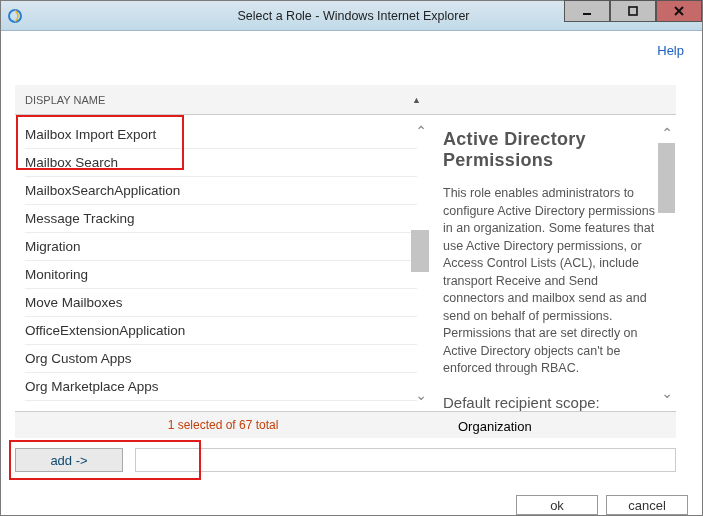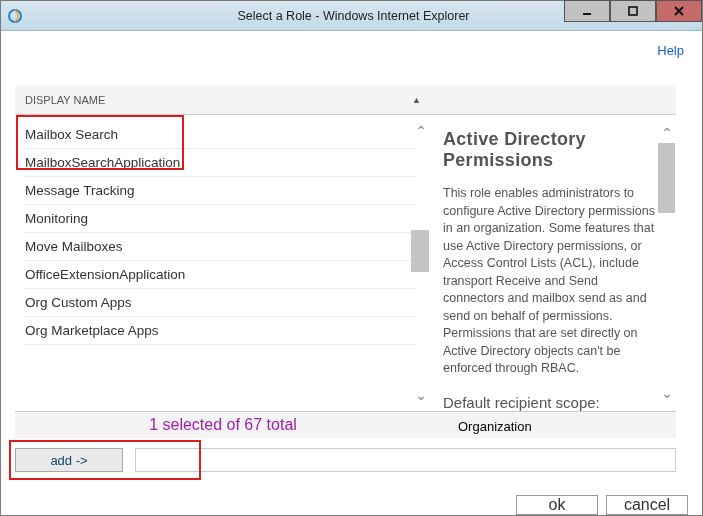--- a/index.html
+++ b/index.html
@@ -30,41 +30,41 @@
   .rolelist { overflow: hidden; height: 100%; padding: 6px 14px 0 10px; }
   .role-item { font-size: 13.5px; color: #333; padding: 6px 0; border-bottom: 1px solid #ececec; cursor: default; }
   .role-item.cut { color: #333; }
   
   .red-box-top { position: absolute; border: 2px solid #e11a1a; left: 1px; top: 0px; width: 168px; height: 55px; pointer-events: none; }
   
   .list-scroll-up { position: absolute; right: 4px; top: 8px; color: #888; font-size: 14px; }
   .list-scroll-down { position: absolute; right: 4px; bottom: 8px; color: #888; font-size: 14px; }
   .list-thumb { position: absolute; right: 2px; top: 115px; width: 18px; height: 42px; background: #c4c4c4; }
   
-  .statusbar { height: 26px; background: #f4f4f4; display: flex; align-items: center; justify-content: center; font-size: 16px; color: #a21caf; }
+  .statusbar { height: 26px; background: #f4f4f4; display: flex; align-items: center; justify-content: center; font-size: 12px; color: #c2410c; }
   
   .right-blank { height: 30px; background: #f4f4f4; border-bottom: 1px solid #ccc; }
   .details { border-bottom: 1px solid #ccc; height: 297px; padding: 14px 18px 10px 12px; font-size: 13px; color: #444; position: relative;}
   .details h2 { font-size: 18px; font-weight: 700; color: #555; margin: 0 0 14px 0; letter-spacing: .3px; }
   .details p { margin: 0 0 16px 0; font-size: 12.5px; line-height: 1.4; color: #555;}
   .drs { font-size: 15px; color: #555; margin-bottom: 8px; }
   .drs-val { font-size: 13px; color: #000000; padding-left: 15px; }
   .r-scroll-up { position: absolute; right: 3px; top: 10px; color: #888; font-size: 14px; }
   .r-scroll-dn { position: absolute; right: 3px; bottom: 10px; color: #888; font-size: 14px; }
   .r-thumb { position: absolute; right: 1px; top: 28px; width: 17px; height: 70px; background: #c4c4c4; }
   .right-status { height: 26px; background: #f4f4f4; }
   
   .addbar { margin-top: 10px; display: flex; align-items: stretch; position: relative; }
   .addbtn { width: 108px; height: 24px; background: #e9e9e9; border: 1px solid #aaa; font-size: 13px; color: #0c4a6e; display: flex; align-items: center; justify-content: center; cursor: pointer; }
   .addgap { width: 12px; }
   .addinput { flex: 1; height: 24px; border: 1px solid #ccc; background: #fff; }
   .red-box-add { position: absolute; border: 2px solid #e11a1a; left: -6px; top: -8px; width: 192px; height: 40px; pointer-events: none; }
   
   .footbtns { position: absolute; right: 14px; bottom: 0px; display: flex; gap: 8px; }
-  .fbtn { width: 82px; height: 20px; border: 1px solid #999; background: #fff; font-size: 16px; color: #333; display: flex; align-items: center; justify-content: center; cursor: pointer; }
+  .fbtn { width: 82px; height: 20px; border: 1px solid #999; background: #fff; font-size: 13px; color: #333; display: flex; align-items: center; justify-content: center; cursor: pointer; }
   
   .ie-small { position:absolute; left:14px; bottom:38px;}
 </style>
 </head>
 <body>
 
 <div class="window">
 
   <div class="titlebar">
     <span class="titlebar-icon">
@@ -104,23 +104,25 @@
           <span>DISPLAY NAME</span>
           <span class="spacer"></span>
           <span class="sort-tri">▲</span>
         </div>
         <div class="listwrap">
           <div class="red-box-top"></div>
           <span class="list-scroll-up">⌃</span>
           <div class="list-thumb"></div>
           <span class="list-scroll-down">⌄</span>
           <div class="rolelist">
+            <div class="role-item">Mailbox Import Export</div>
             <div class="role-item">Mailbox Search</div>
             <div class="role-item">MailboxSearchApplication</div>
             <div class="role-item">Message Tracking</div>
+            <div class="role-item">Migration</div>
             <div class="role-item">Monitoring</div>
             <div class="role-item">Move Mailboxes</div>
             <div class="role-item">OfficeExtensionApplication</div>
             <div class="role-item">Org Custom Apps</div>
             <div class="role-item cut">Org Marketplace Apps</div>
           </div>
         </div>
         <div class="statusbar">1 selected of 67 total</div>
       </div>
 

